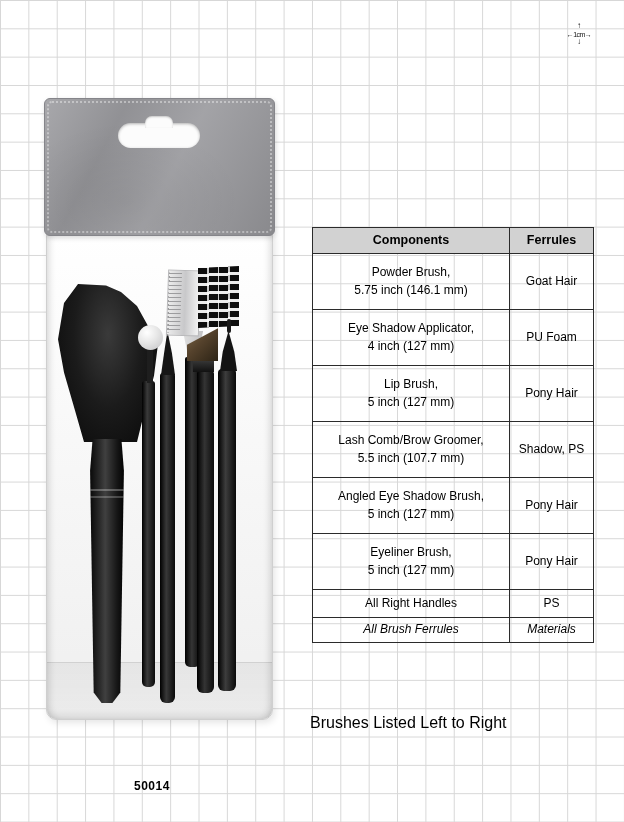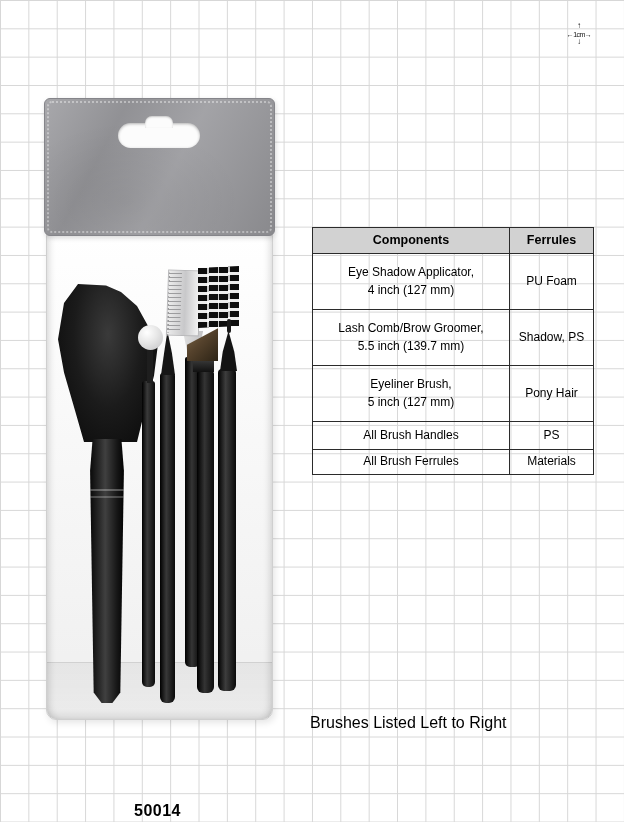--- a/index.html
+++ b/index.html
@@ -89,25 +89,25 @@
   
   .spec-table{position:absolute;left:312px;top:227px;border-collapse:collapse;table-layout:fixed;
     color:#000;}
   .spec-table td,.spec-table th{border:1.5px solid #2b2b2b;text-align:center;vertical-align:middle;
     font-size:12px;line-height:1.45;padding:0 4px;white-space:pre-line;}
   .spec-table th{background:#d2d2d2;font-weight:bold;font-size:12.5px;height:25px;}
   .col-comp{width:197px;}
   .col-mat{width:84px;}
   .r-tall td{height:55px;}
   .r-s1 td{height:27px;}
-  .r-s2 td{height:24px;}
+  .r-s2 td{height:24px;font-style:italic;}
   .r-s3 td{height:28px;}
 
   .note{position:absolute;left:310px;top:714px;font-size:16px;color:#000;}
-  .sku{position:absolute;left:134px;top:802px;font-size:16px;font-weight:bold;letter-spacing:0.5px;color:#000;}
+  .sku{position:absolute;left:134px;top:779px;font-size:12px;font-weight:bold;letter-spacing:0.5px;color:#000;}
 </style>
 </head>
 <body>
 
 <div class="page">
 
   <div class="scale">
     <div class="v">↑</div>
     <div class="h">←1cm→</div>
     <div class="v">↓</div>
@@ -143,36 +143,51 @@
     <colgroup>
         <col class="col-comp">
         <col class="col-mat">
       </colgroup>
     <tbody>
         <tr>
       <th>Components</th>
       <th>Ferrules</th>
     </tr>
     <tr class="r-tall">
+      <td>Powder Brush,
+5.75 inch (146.1 mm)</td>
+      <td>Goat Hair</td>
+    </tr>
+    <tr class="r-tall">
       <td>Eye Shadow Applicator,
 4 inch (127 mm)</td>
       <td>PU Foam</td>
     </tr>
     <tr class="r-tall">
+      <td>Lip Brush,
+5 inch (127 mm)</td>
+      <td>Pony Hair</td>
+    </tr>
+    <tr class="r-tall">
       <td>Lash Comb/Brow Groomer,
-5.5 inch (139.7 mm)</td>
+5.5 inch (107.7 mm)</td>
       <td>Shadow, PS</td>
+    </tr>
+    <tr class="r-tall">
+      <td>Angled Eye Shadow Brush,
+5 inch (127 mm)</td>
+      <td>Pony Hair</td>
     </tr>
     <tr class="r-tall">
       <td>Eyeliner Brush,
 5 inch (127 mm)</td>
       <td>Pony Hair</td>
     </tr>
     <tr class="r-s1">
-      <td>All Brush Handles</td>
+      <td>All Right Handles</td>
       <td>PS</td>
     </tr>
     <tr class="r-s2">
       <td>All Brush Ferrules</td>
       <td>Materials</td>
     </tr>
   </tbody>
     </table>
 
   <div class="note">Brushes Listed Left to Right</div>

